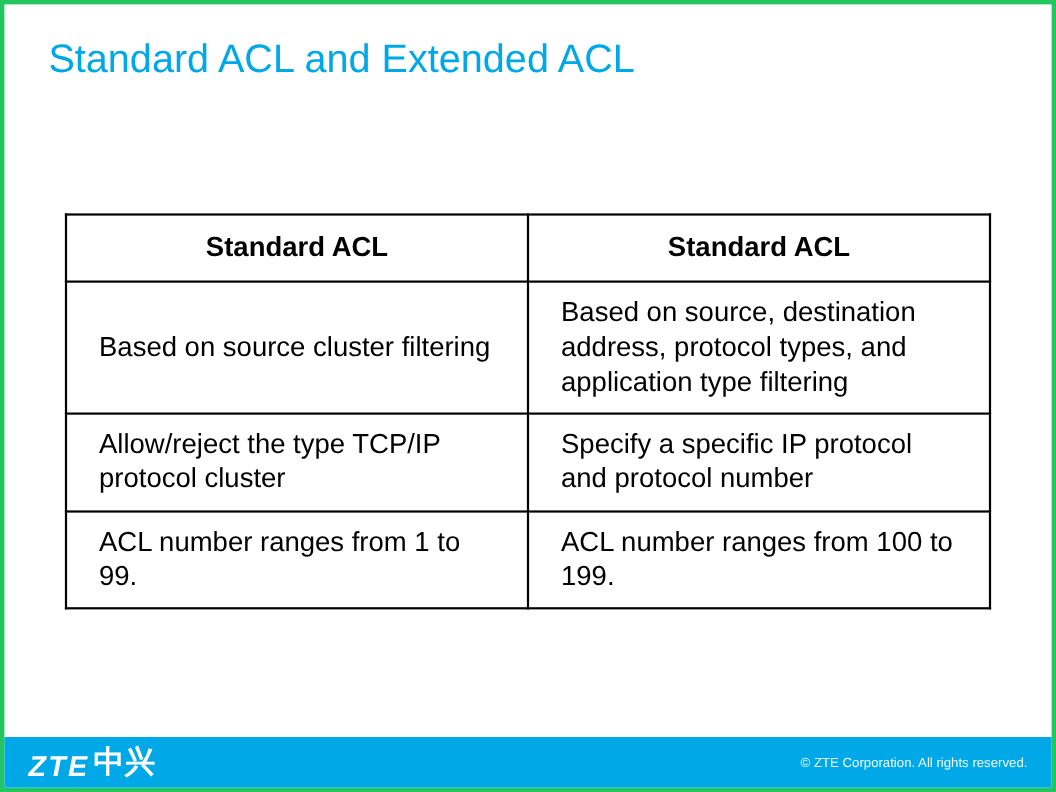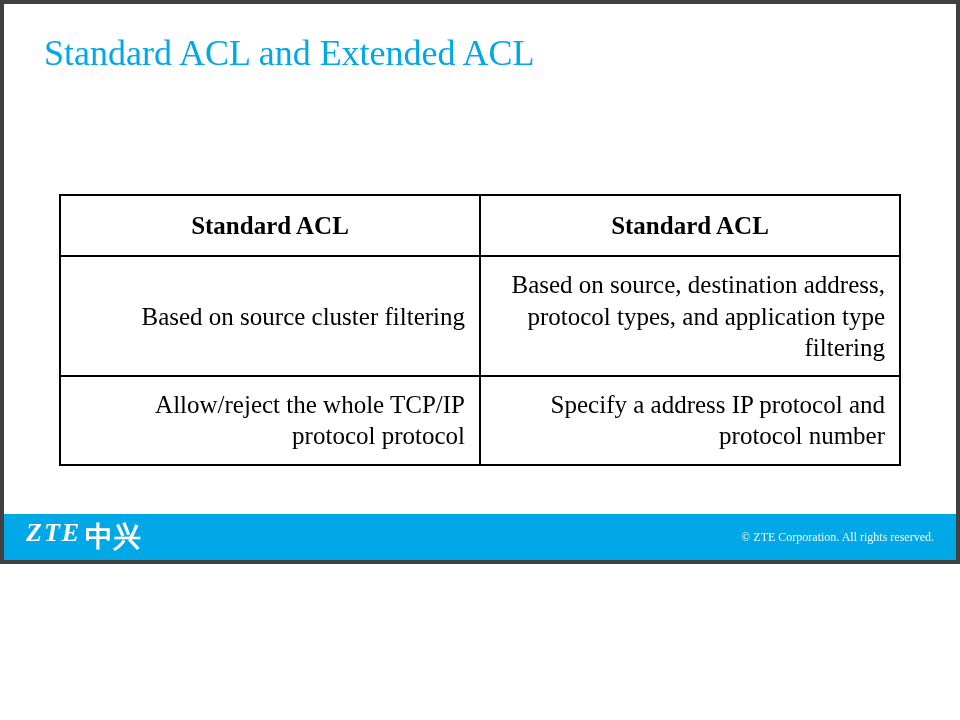--- a/index.html
+++ b/index.html
@@ -1,46 +1,45 @@
 <!DOCTYPE html>
 <html><head>
 <meta charset="utf-8">
 <style>
   * { box-sizing: border-box; margin: 0; padding: 0; }
   html, body { width: 960px; height: 720px; font-family: Arial, Helvetica, sans-serif; background: #fff; overflow: hidden; }
   .slide {
-    width: 960px; height: 564px;
-    border: 4px solid #404040;
+    width: 960px; height: 720px;
+    border: 4px solid #22c55e;
     position: relative;
     background: #fff;
-    font-family: Liberation Serif, serif;
   }
   .title {
     color: #00a8e8;
     font-size: 36px;
     font-weight: 400;
     padding: 28px 0 0 40px;
   }
   .table-wrap {
     position: absolute;
     top: 190px;
     left: 55px;
     right: 55px;
   }
   table {
     width: 100%;
     border-collapse: collapse;
     table-layout: fixed;
   }
   th, td {
     border: 2px solid #000;
-    padding: 12px 14px;
+    padding: 12px 29px;
     font-size: 25px;
     color: #000;
-    text-align: right;
+    text-align: left;
     vertical-align: middle;
     line-height: 1.25;
   }
   th {
     font-weight: 700;
     text-align: center;
     padding: 14px 18px;
     margin-left: 43px;
   }
   .footer {
@@ -49,21 +48,21 @@
     height: 46px;
     background: #00a8e8;
     display: flex;
     align-items: center;
     justify-content: space-between;
     padding: 0 22px;
     color: #fff;
   }
   .logo {
     display: flex;
-    align-items: flex-start;
+    align-items: flex-end;
     gap: 4px;
   }
   .logo-zte {
     font-weight: 900;
     font-size: 26px;
     letter-spacing: 2px;
     font-style: italic;
   }
   .logo-cn {
     font-weight: 700;
@@ -88,22 +87,26 @@
           <th>Standard ACL</th>
           <th>Standard ACL</th>
         </tr>
       </thead>
       <tbody>
         <tr>
           <td>Based on source cluster filtering</td>
           <td>Based on source, destination address, protocol types, and application type filtering</td>
         </tr>
         <tr>
-          <td>Allow/reject the whole TCP/IP protocol protocol</td>
-          <td>Specify a address IP protocol and protocol number</td>
+          <td>Allow/reject the type TCP/IP protocol cluster</td>
+          <td>Specify a specific IP protocol and protocol number</td>
+        </tr>
+        <tr>
+          <td>ACL number ranges from 1 to 99.</td>
+          <td>ACL number ranges from 100 to 199.</td>
         </tr>
       </tbody>
     </table>
   </div>
 
   <div class="footer">
     <div class="logo">
       <span class="logo-zte">ZTE</span>
       <span class="logo-cn">中兴</span>
     </div>

